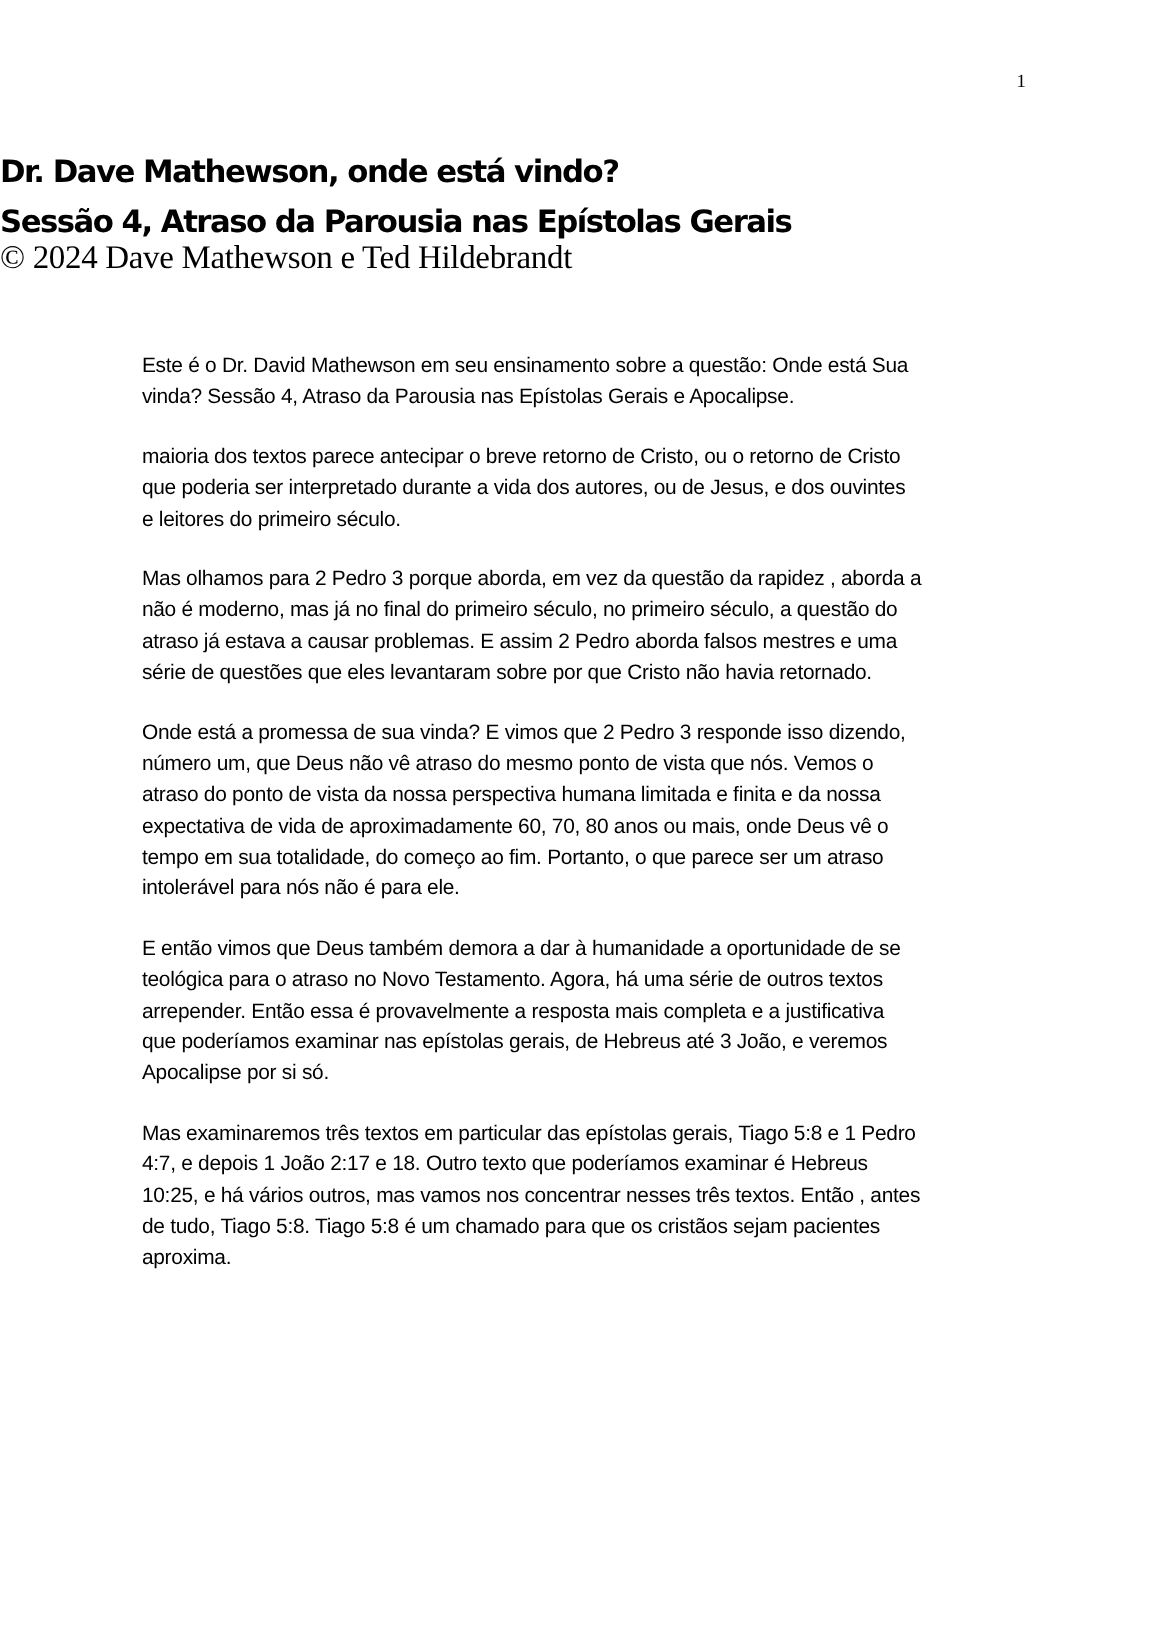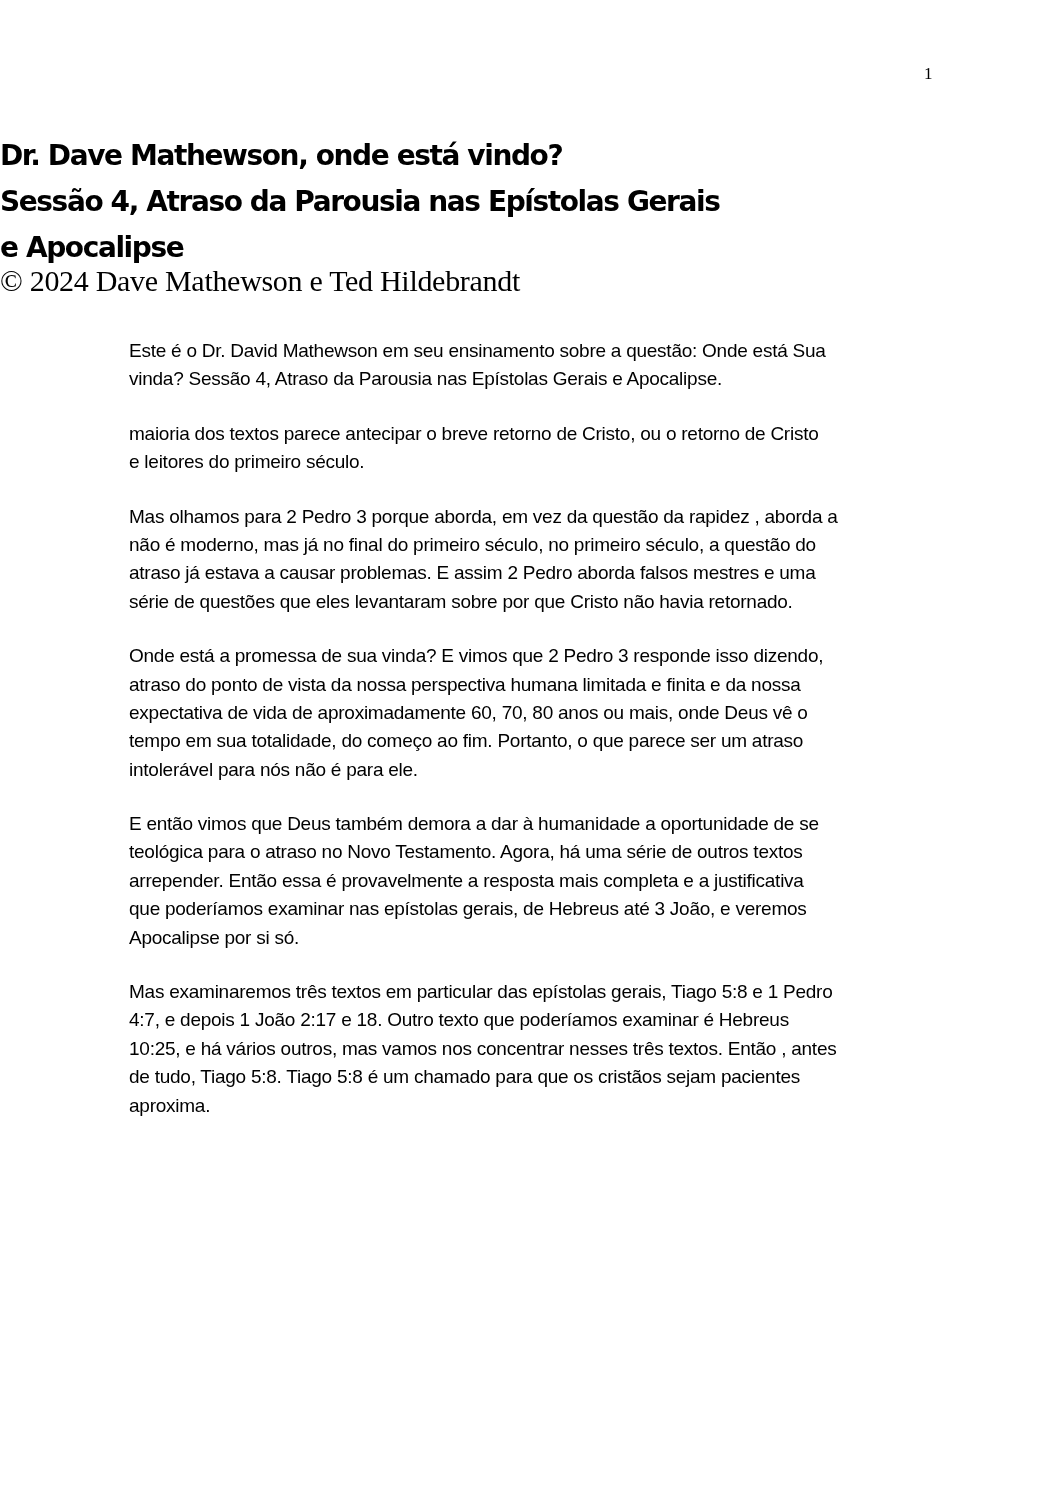--- a/index.html
+++ b/index.html
@@ -45,61 +45,61 @@
       letter-spacing: -0.3px;
     }
     .body-text {
       position: absolute;
       top: 319px;
       left: 129px;
       width: 820px;
       font-family: "Liberation Sans", sans-serif;
       font-size: 19px;
       letter-spacing: -0.25px;
-      margin-top: 18px;
     }
     .paragraph {
       margin: 0 0 26px 0;
     }
     .line {
       display: block;
       height: 28.4px;
       line-height: 28.4px;
       white-space: nowrap;
     }
   </style>
 </head>
 <body>
 
 <div class="page-number">1</div>
 
 <div class="title-block">
   <div class="title-line">Dr. Dave Mathewson, onde está vindo?</div>
   <div class="title-line">Sessão 4, Atraso da Parousia nas Epístolas Gerais</div>
-  <div class="title-line">e Apocalipse</div>
   <div class="copyright">© 2024 Dave Mathewson e Ted Hildebrandt</div>
 </div>
 
 <div class="body-text">
   <div class="paragraph">
     <span class="line">Este é o Dr. David Mathewson em seu ensinamento sobre a questão: Onde está Sua</span>
     <span class="line">vinda? Sessão 4, Atraso da Parousia nas Epístolas Gerais e Apocalipse.</span>
   </div>
   <div class="paragraph">
     <span class="line">maioria dos textos parece antecipar o breve retorno de Cristo, ou o retorno de Cristo</span>
+    <span class="line">que poderia ser interpretado durante a vida dos autores, ou de Jesus, e dos ouvintes</span>
     <span class="line">e leitores do primeiro século.</span>
   </div>
   <div class="paragraph">
     <span class="line">Mas olhamos para 2 Pedro 3 porque aborda, em vez da questão da rapidez , aborda a</span>
     <span class="line">não é moderno, mas já no final do primeiro século, no primeiro século, a questão do</span>
     <span class="line">atraso já estava a causar problemas. E assim 2 Pedro aborda falsos mestres e uma</span>
     <span class="line">série de questões que eles levantaram sobre por que Cristo não havia retornado.</span>
   </div>
   <div class="paragraph">
     <span class="line">Onde está a promessa de sua vinda? E vimos que 2 Pedro 3 responde isso dizendo,</span>
+    <span class="line">número um, que Deus não vê atraso do mesmo ponto de vista que nós. Vemos o</span>
     <span class="line">atraso do ponto de vista da nossa perspectiva humana limitada e finita e da nossa</span>
     <span class="line">expectativa de vida de aproximadamente 60, 70, 80 anos ou mais, onde Deus vê o</span>
     <span class="line">tempo em sua totalidade, do começo ao fim. Portanto, o que parece ser um atraso</span>
     <span class="line">intolerável para nós não é para ele.</span>
   </div>
   <div class="paragraph">
     <span class="line">E então vimos que Deus também demora a dar à humanidade a oportunidade de se</span>
     <span class="line">teológica para o atraso no Novo Testamento. Agora, há uma série de outros textos</span>
     <span class="line">arrepender. Então essa é provavelmente a resposta mais completa e a justificativa</span>
     <span class="line">que poderíamos examinar nas epístolas gerais, de Hebreus até 3 João, e veremos</span>

